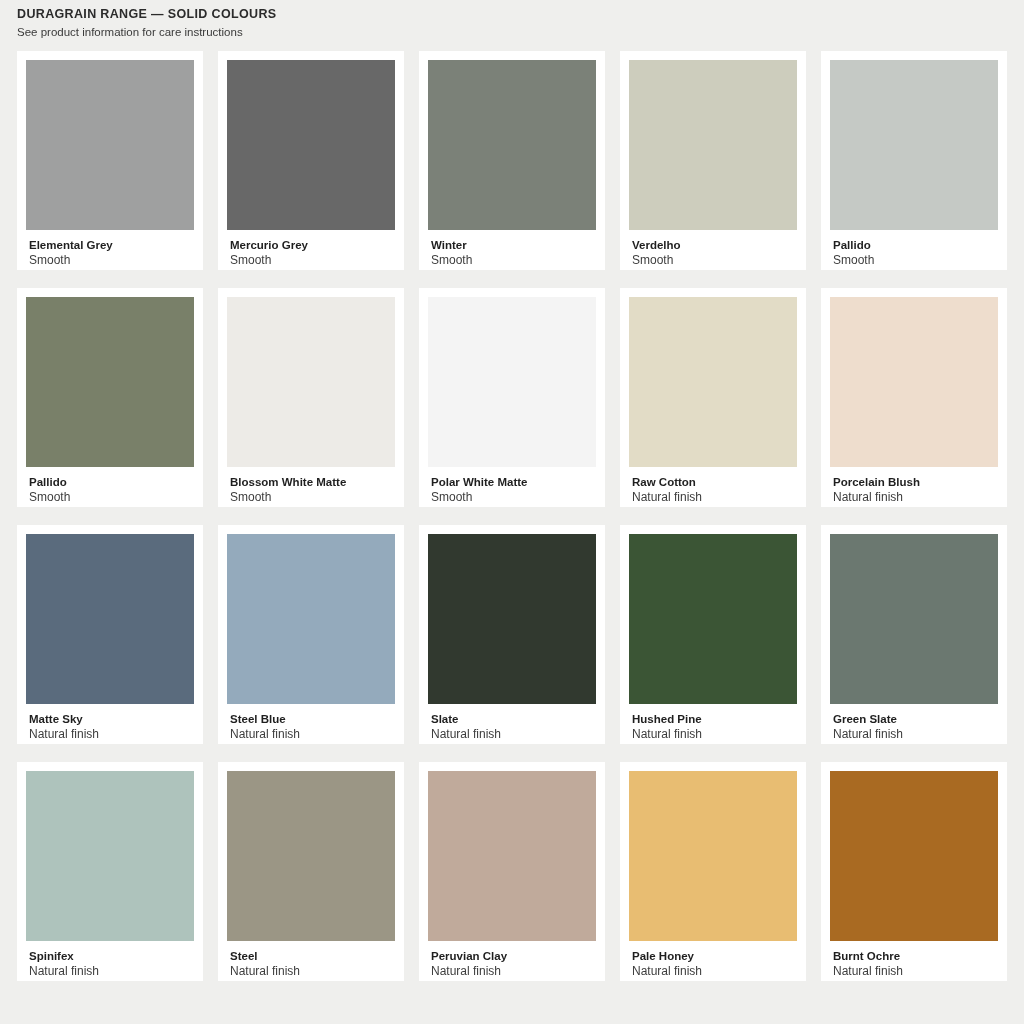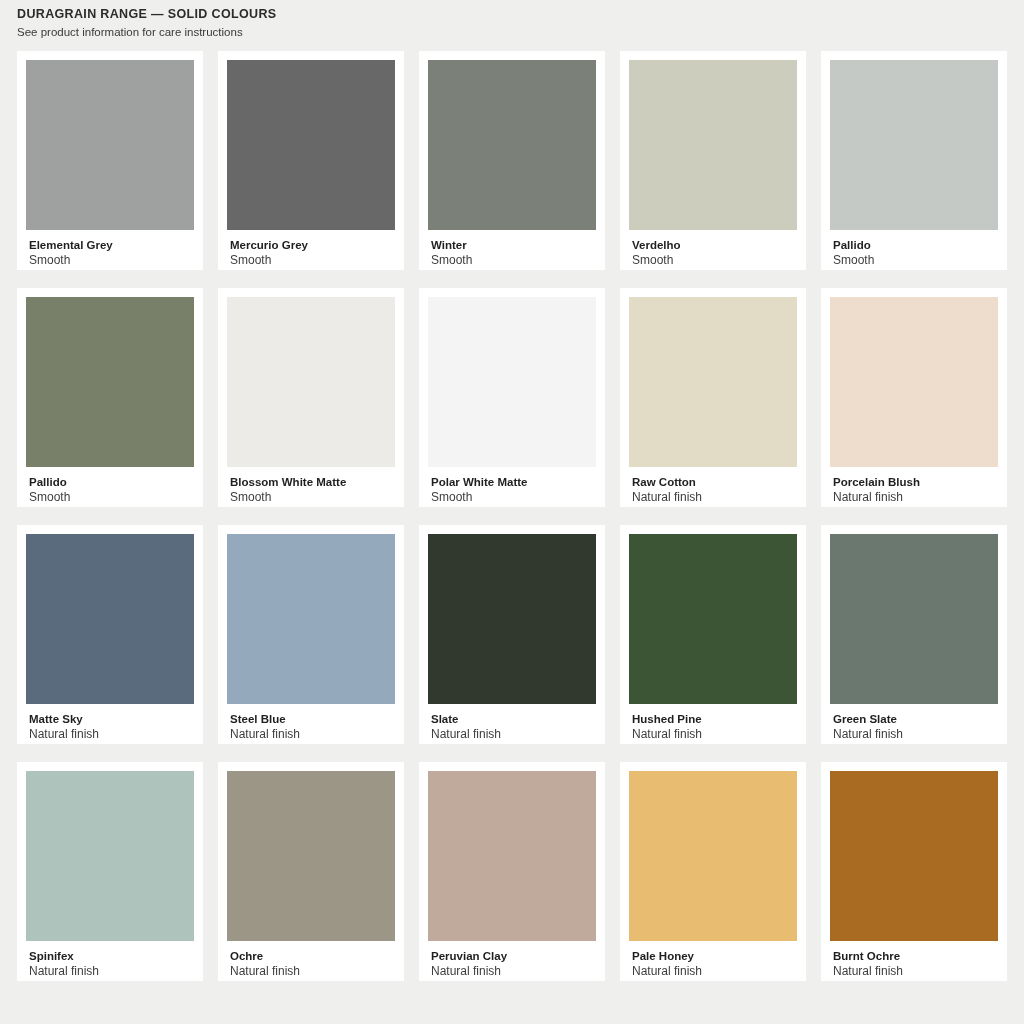--- a/index.html
+++ b/index.html
@@ -213,21 +213,21 @@
       <div class="swatch-card">
         <div class="swatch-color" style="background-color: rgb(174, 195, 188);"></div>
         <div class="swatch-meta">
           <span class="swatch-name">Spinifex</span>
           <span class="swatch-finish">Natural finish</span>
         </div>
       </div>
       <div class="swatch-card">
         <div class="swatch-color" style="background-color: rgb(155, 150, 133);"></div>
         <div class="swatch-meta">
-          <span class="swatch-name">Ochre</span>
+          <span class="swatch-name">Steel</span>
           <span class="swatch-finish">Natural finish</span>
         </div>
       </div>
       <div class="swatch-card">
         <div class="swatch-color" style="background-color: rgb(192, 170, 155);"></div>
         <div class="swatch-meta">
           <span class="swatch-name">Peruvian Clay</span>
           <span class="swatch-finish">Natural finish</span>
         </div>
       </div>

